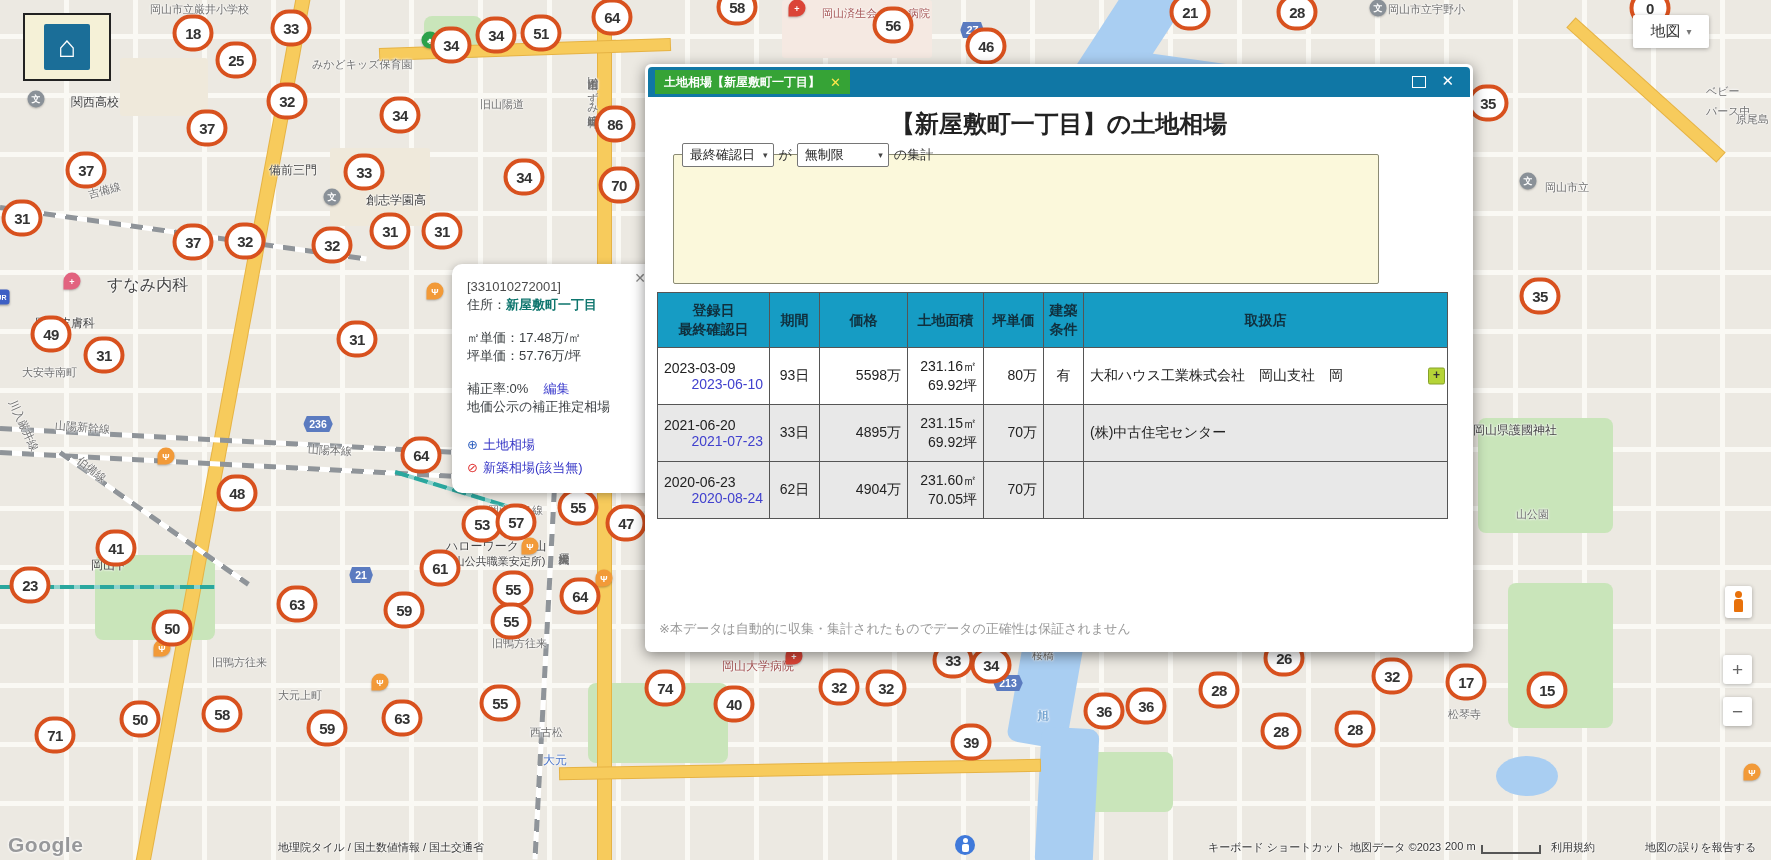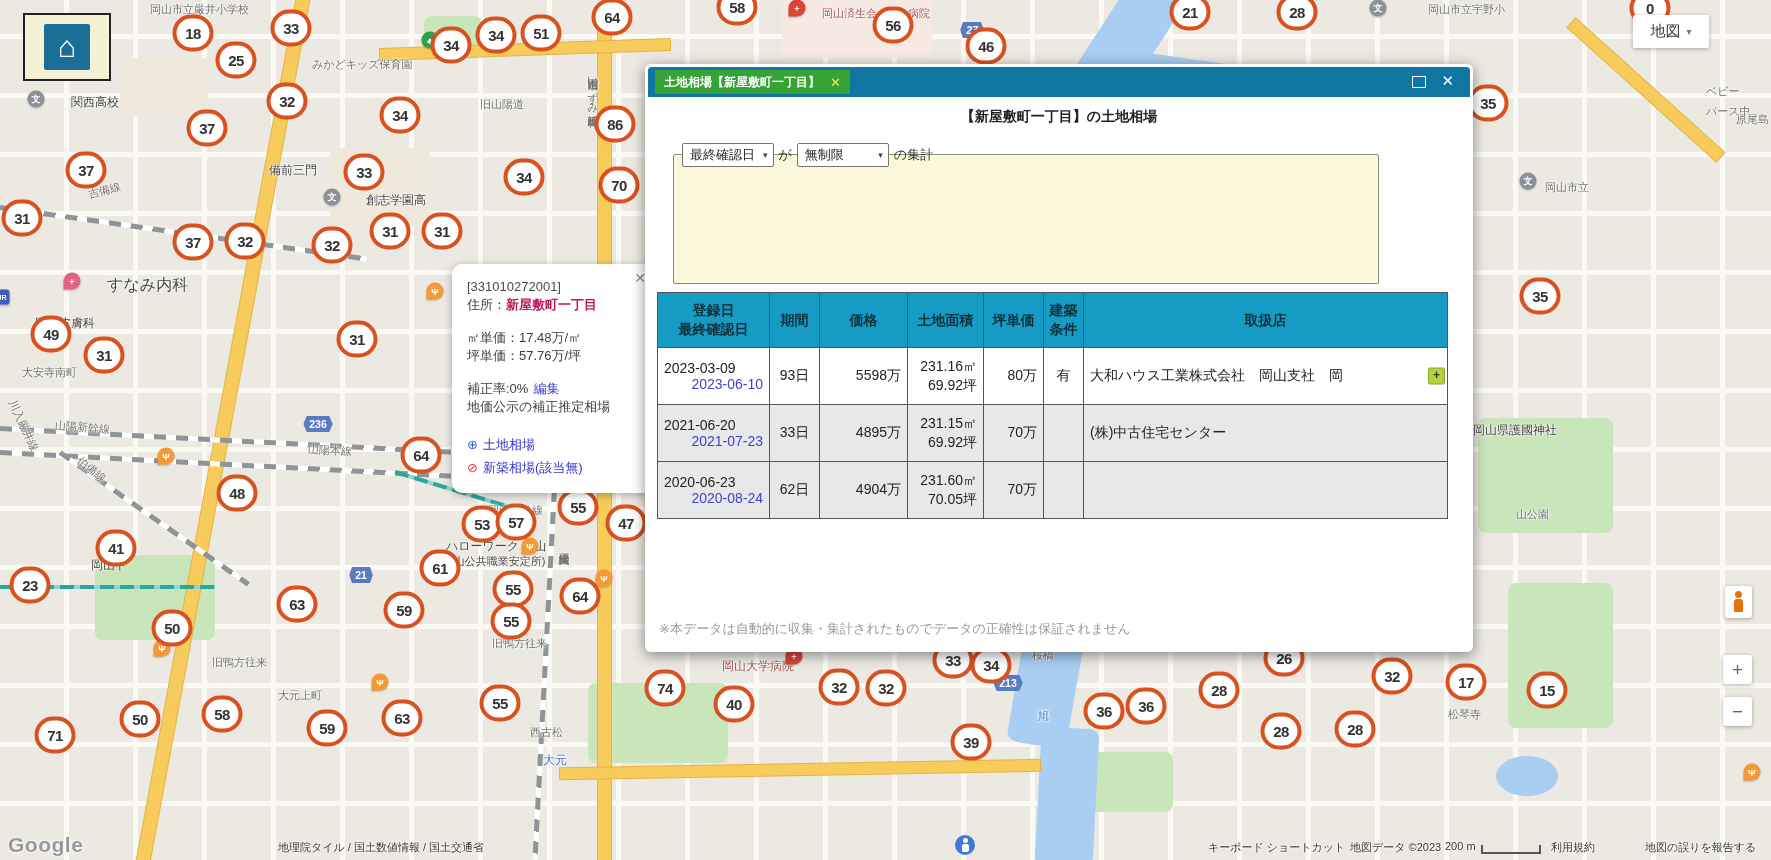--- a/index.html
+++ b/index.html
@@ -66,36 +66,36 @@
   #scalebar{position:absolute;left:1481px;top:845px;width:56px;height:7px;border-bottom:2px solid #555;
     border-left:2px solid #555;border-right:2px solid #555;z-index:70;}
   #credit-icon{position:absolute;left:955px;top:835px;width:20px;height:20px;border-radius:50%;background:#3F79DA;z-index:70;}
   #credit-icon::before{content:"";position:absolute;left:7.5px;top:3px;width:5px;height:5px;border-radius:50%;background:#fff;}
   #credit-icon::after{content:"";position:absolute;left:6.5px;top:9px;width:7px;height:8px;border-radius:2px;background:#fff;}
   
   #tooltip{position:absolute;left:452px;top:264px;width:176px;background:#fff;border-radius:10px;
     box-shadow:0 2px 8px rgba(0,0,0,.3);padding:14px 13px 16px 15px;z-index:50;font-size:13px;color:#3C4043;line-height:18px;}
   #tooltip .close{position:absolute;top:7px;right:10px;color:#888;font-size:14px;cursor:pointer;line-height:1;}
   #tooltip .code{color:#4a4a4a;}
-  #tooltip .addr b{color:#be185d;}
+  #tooltip .addr b{color:#0f766e;}
   #tooltip .sp{height:15px;}
-  #tooltip .edit{color:#4141CE;margin-left:5px;cursor:pointer;}
+  #tooltip .edit{color:#4141CE;margin-left:15px;cursor:pointer;}
   #tooltip .linkrow{display:flex;align-items:center;gap:5px;margin-top:5px;color:#3434C6;cursor:pointer;}
   #tooltip .g-ico{color:#2E5FBF;font-size:13px;}
   #tooltip .b-ico{color:#E03131;font-size:13px;}
   
   #dialog{position:absolute;left:645px;top:64px;width:828px;height:588px;background:#fff;border-radius:6px;
     box-shadow:0 3px 14px rgba(0,0,0,.45);z-index:60;padding:3px 3px 0 3px;box-sizing:border-box;}
   #titlebar{position:relative;height:30px;background:#1077A5;border-radius:4px 4px 0 0;}
   #dlg-tab{position:absolute;left:7px;top:3px;height:24px;background:#36A336;color:#fff;font-size:12px;font-weight:bold;
     display:flex;align-items:center;padding:0 9px;gap:10px;cursor:pointer;}
   #dlg-tab .tabx{color:#FFE74C;font-size:13px;font-weight:bold;cursor:pointer;}
   #win-restore{position:absolute;right:44px;top:9px;width:12px;height:10px;border:1.6px solid #fff;cursor:pointer;}
   #win-close{position:absolute;right:16px;top:5px;color:#fff;font-size:15px;font-weight:bold;cursor:pointer;}
-  #dlg-title{position:absolute;left:0;right:0;top:44px;text-align:center;font-size:14px;font-weight:bold;color:#222;}
+  #dlg-title{position:absolute;left:0;right:0;top:44px;text-align:center;font-size:24px;font-weight:bold;color:#222;}
   #dlg-filter{position:absolute;left:28px;top:90px;width:706px;height:130px;background:#FBF8DB;
     border:1px solid #8B8B74;border-radius:2px;box-sizing:border-box;}
   #dlg-filter legend, #legend-row{position:absolute;top:-12px;left:8px;background:transparent;display:flex;align-items:center;gap:5px;font-size:13px;color:#333;}
   .sel{display:inline-flex;align-items:center;justify-content:space-between;background:#fff;
     border:1px solid #767676;border-radius:2px;padding:2px 5px 2px 7px;font-size:13px;color:#222;gap:8px;cursor:pointer;}
   .sel .arr{font-size:9px;color:#444;}
   #filter-lines{position:absolute;left:14px;top:20px;font-size:14.5px;color:#222;line-height:26px;}
   #dlg-table{position:absolute;left:12px;top:228px;border-collapse:collapse;table-layout:fixed;width:790px;
     font-size:14px;color:#222;}
   #dlg-table th{background:#169CC4;color:#10303E;font-weight:bold;border:1px solid #555;
@@ -178,21 +178,21 @@
       <div class="mlabel rd" style="left: 722px; top: 658px; font-size: 12px;">岡山大学病院</div>
       <div class="mlabel" style="left: 1032px; top: 648px;">桜橋</div>
       <div class="mlabel wt vert" style="left: 1034px; top: 700px; font-size: 12px;">旭川</div>
       <div class="mlabel d" style="left: 1452px; top: 422px; font-size: 12px;">岡山県護國神社</div>
       <div class="mlabel" style="left: 1516px; top: 507px;">山公園</div>
       <div class="mlabel" style="left: 1448px; top: 707px;">松琴寺</div>
       <div class="mlabel" style="left: 1736px; top: 112px;">原尾島</div>
       <div class="mlabel" style="left: 1706px; top: 84px;">ベビー</div>
       <div class="mlabel" style="left: 1706px; top: 104px;">パース中</div>
       <div class="mlabel" style="left: 1545px; top: 180px;">岡山市立</div>
-      <div class="mlabel" style="left: 1388px; top: 2px; margin-left: 40px;">岡山市立宇野小</div>
+      <div class="mlabel" style="left: 1388px; top: 2px;">岡山市立宇野小</div>
       <div class="mlabel rd" style="left: 822px; top: 6px;">岡山済生会</div>
       <div class="mlabel rd" style="left: 908px; top: 6px;">病院</div>
       <div class="mlabel d" style="left: 70px; top: 557px; font-size: 12px;">岡山ド</div>
     </div>
   <div id="pois">
       <div class="poi food" style="left: 435px; top: 291px;">Ψ</div>
       <div class="poi food" style="left: 166px; top: 456px;">Ψ</div>
       <div class="poi food" style="left: 530px; top: 546px;">Ψ</div>
       <div class="poi food" style="left: 604px; top: 578px;">Ψ</div>
       <div class="poi food" style="left: 380px; top: 682px;">Ψ</div>

